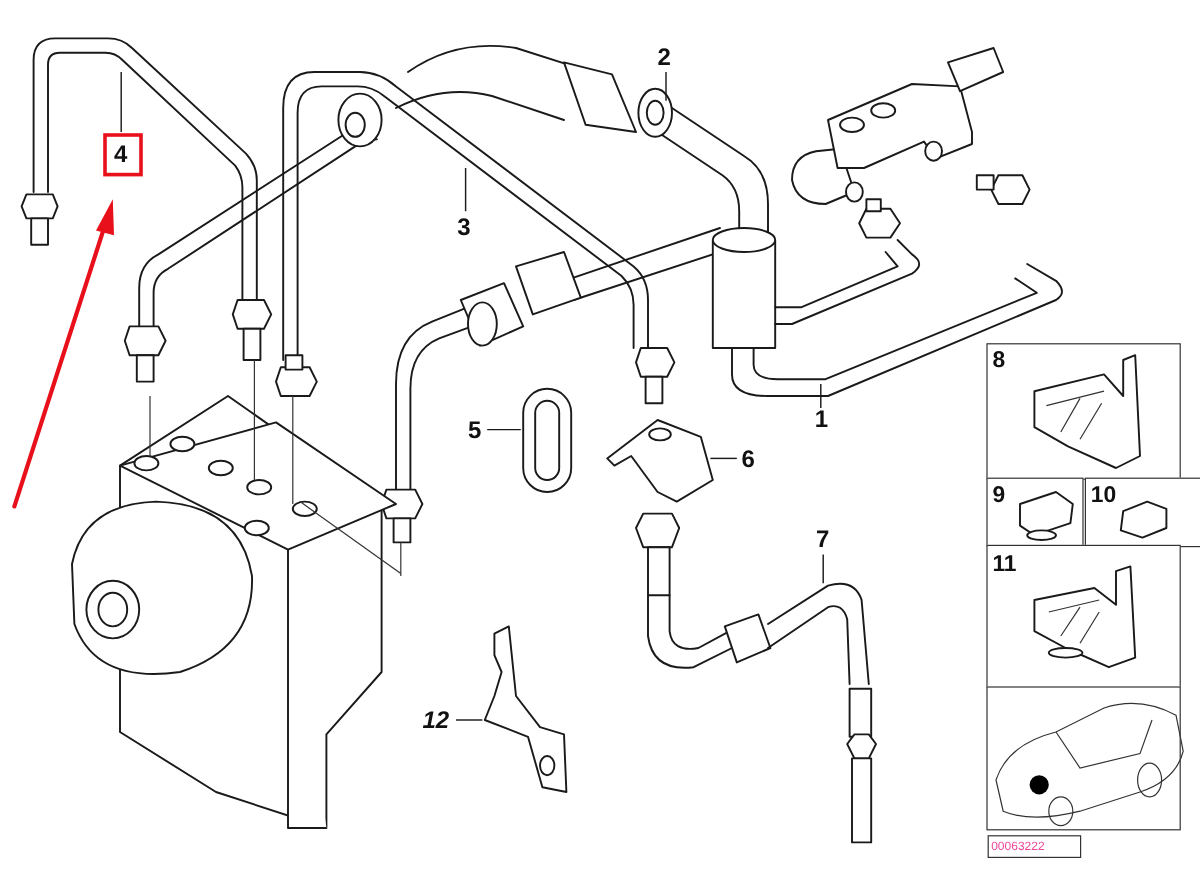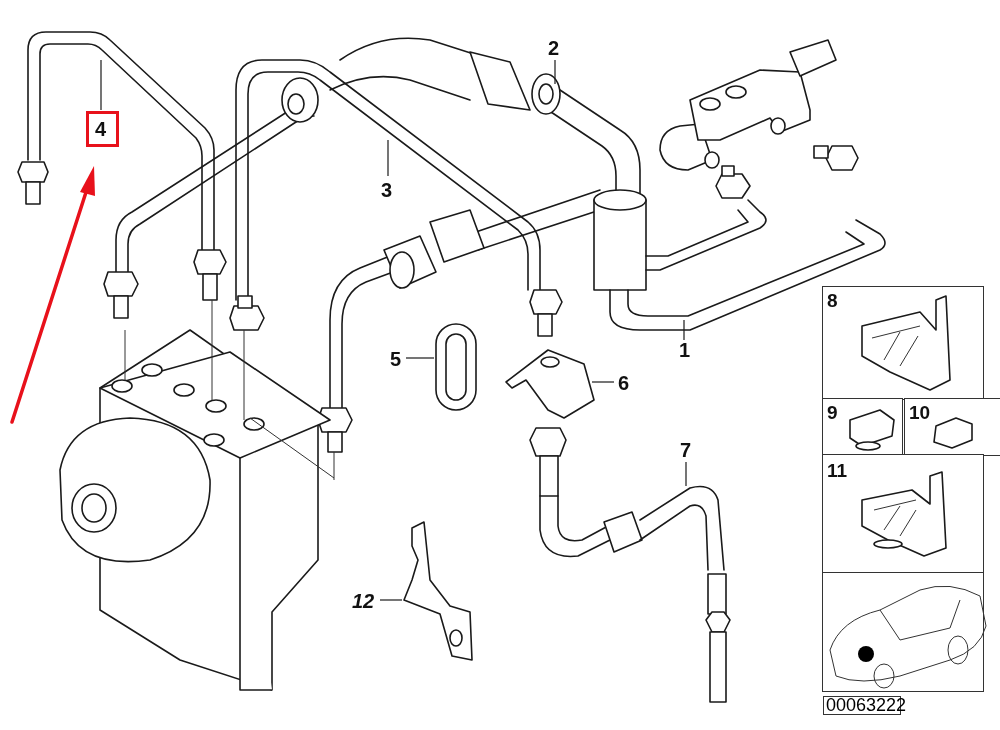--- a/index.html
+++ b/index.html
@@ -6,21 +6,21 @@
   body{width:1000px;height:730px;position:relative;overflow:hidden;font-family:"Liberation Sans",sans-serif;}
   #diagram{position:absolute;left:0;top:0;width:1000px;height:730px;}
   .ln{fill:none;stroke:#1a1a1a;stroke-width:1.6;stroke-linejoin:round;stroke-linecap:round;}
   .thin{fill:none;stroke:#333;stroke-width:1;}
   .part{fill:#ffffff;stroke:#1a1a1a;stroke-width:1.6;stroke-linejoin:round;}
   .callout-line{stroke:#1a1a1a;stroke-width:1.2;fill:none;}
   .label{position:absolute;font-weight:bold;font-size:20px;color:#111;line-height:1;cursor:pointer;}
   .inset-box{position:absolute;border:1.5px solid #333;background:#fff;}
   .inset-label{position:absolute;font-weight:bold;font-size:19px;color:#111;line-height:1;}
   .highlight-box{position:absolute;left:86px;top:111px;width:33px;height:36px;border:3px solid #e8111b;box-sizing:border-box;}
-  .ref-number{position:absolute;left:823px;top:696px;width:74px;height:17px;border:1.5px solid #333;font-family:"Liberation Sans",sans-serif;font-size:18px;line-height:17px;padding-left:2px;color:#000000;}
+  .ref-number{position:absolute;left:823px;top:696px;width:74px;height:17px;border:1.5px solid #333;font-family:"Liberation Sans",sans-serif;font-size:10px;line-height:17px;padding-left:2px;color:#ec4899;}
 </style>
 </head>
 <body>
 
 <svg id="diagram" viewBox="0 0 1000 730" xmlns="http://www.w3.org/2000/svg">
 
   <g>
     <path class="ln" d="M28,160 L28,50 Q28,32 46,32 L90,32 Q102,32 110,40 L205,128 Q214,138 214,150 L214,250"></path>
     <path class="ln" d="M40,160 L40,54 Q40,44 50,44 L88,44 Q96,44 102,50 L196,138 Q202,146 202,156 L202,250"></path>
     <path class="part" d="M18,172 L22,162 L44,162 L48,172 L44,182 L22,182 Z"></path>

